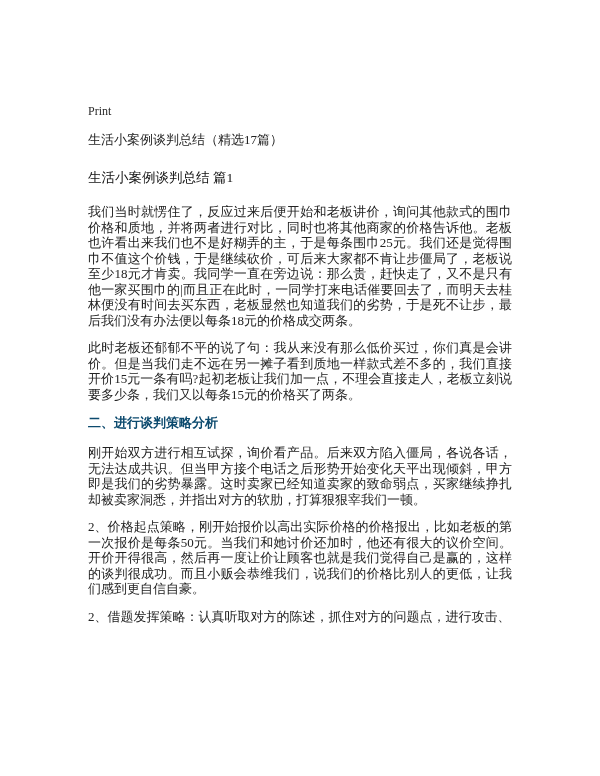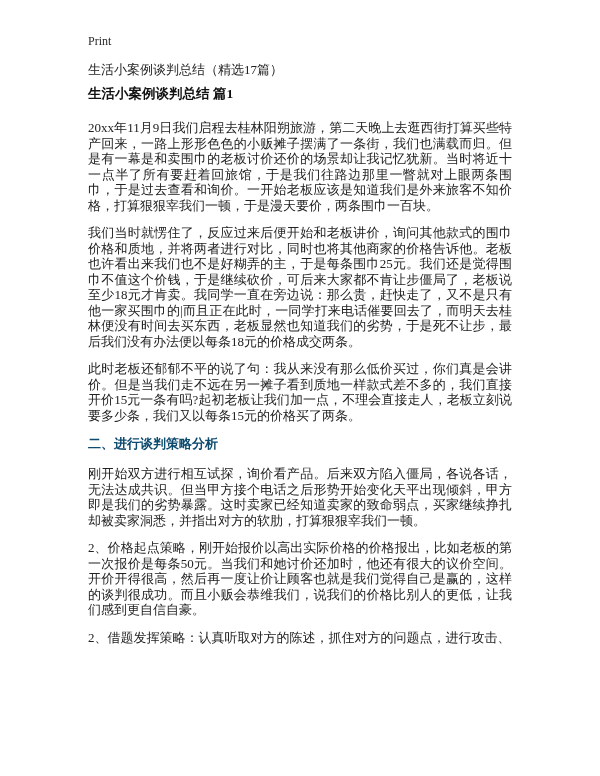--- a/index.html
+++ b/index.html
@@ -11,45 +11,45 @@
     width: 600px;
     height: 776px;
     overflow: hidden;
     font-family: "Liberation Serif", "DejaVu Serif", serif;
     color: #1f1f1f;
   }
   .page {
     box-sizing: border-box;
     width: 600px;
     height: 773px;
-    padding: 34px 88px 20px 88px;
+    padding: 104px 88px 20px 88px;
     background: #ffffff;
   }
   .print-link {
     font-size: 12px;
     color: #2a2a2a;
     margin: 0 0 12px 0;
     cursor: pointer;
   }
   .doc-title {
     font-size: 18px;
     font-weight: bold;
     text-align: center;
     color: #111111;
     margin: 10px 0 18px 0;
     letter-spacing: 1px;
   }
   .doc-subtitle {
     font-size: 13px;
     color: #222222;
-    margin: 0 0 6px 0;
+    margin: 0 0 20px 0;
   }
   .episode-heading {
     font-size: 13.5px;
-    font-weight: bold;
+    font-weight: normal;
     color: #111111;
     margin: 0 0 17px 0;
   }
   .section-heading {
     font-size: 13px;
     color: #0c4a6e;
     margin: 0 0 13px 0;
   }
   p.body-para {
     font-size: 13px;
@@ -66,21 +66,20 @@
 
 <div class="page">
 
   <div class="print-link">Print</div>
 
 
   <p class="doc-subtitle">生活小案例谈判总结（精选17篇）</p>
 
   <h2 class="episode-heading">生活小案例谈判总结 篇1</h2>
 
-  <p class="body-para">20xx年11月9日我们启程去桂林阳朔旅游，第二天晚上去逛西街打算买些特产回来，一路上形形色色的小贩摊子摆满了一条街，我们也满载而归。但是有一幕是和卖围巾的老板讨价还价的场景却让我记忆犹新。当时将近十一点半了所有要赶着回旅馆，于是我们往路边那里一瞥就对上眼两条围巾，于是过去查看和询价。一开始老板应该是知道我们是外来旅客不知价格，打算狠狠宰我们一顿，于是漫天要价，两条围巾一百块。</p>
 
   <p class="body-para">我们当时就愣住了，反应过来后便开始和老板讲价，询问其他款式的围巾价格和质地，并将两者进行对比，同时也将其他商家的价格告诉他。老板也许看出来我们也不是好糊弄的主，于是每条围巾25元。我们还是觉得围巾不值这个价钱，于是继续砍价，可后来大家都不肯让步僵局了，老板说至少18元才肯卖。我同学一直在旁边说：那么贵，赶快走了，又不是只有他一家买围巾的|而且正在此时，一同学打来电话催要回去了，而明天去桂林便没有时间去买东西，老板显然也知道我们的劣势，于是死不让步，最后我们没有办法便以每条18元的价格成交两条。</p>
 
   <p class="body-para">此时老板还郁郁不平的说了句：我从来没有那么低价买过，你们真是会讲价。但是当我们走不远在另一摊子看到质地一样款式差不多的，我们直接开价15元一条有吗?起初老板让我们加一点，不理会直接走人，老板立刻说要多少条，我们又以每条15元的价格买了两条。</p>
 
   <h3 class="section-heading">二、进行谈判策略分析</h3>
 
   <p class="body-para">刚开始双方进行相互试探，询价看产品。后来双方陷入僵局，各说各话，无法达成共识。但当甲方接个电话之后形势开始变化天平出现倾斜，甲方即是我们的劣势暴露。这时卖家已经知道卖家的致命弱点，买家继续挣扎却被卖家洞悉，并指出对方的软肋，打算狠狠宰我们一顿。</p>
 
   <p class="body-para">2、价格起点策略，刚开始报价以高出实际价格的价格报出，比如老板的第一次报价是每条50元。当我们和她讨价还加时，他还有很大的议价空间。开价开得很高，然后再一度让价让顾客也就是我们觉得自己是赢的，这样的谈判很成功。而且小贩会恭维我们，说我们的价格比别人的更低，让我们感到更自信自豪。</p>

